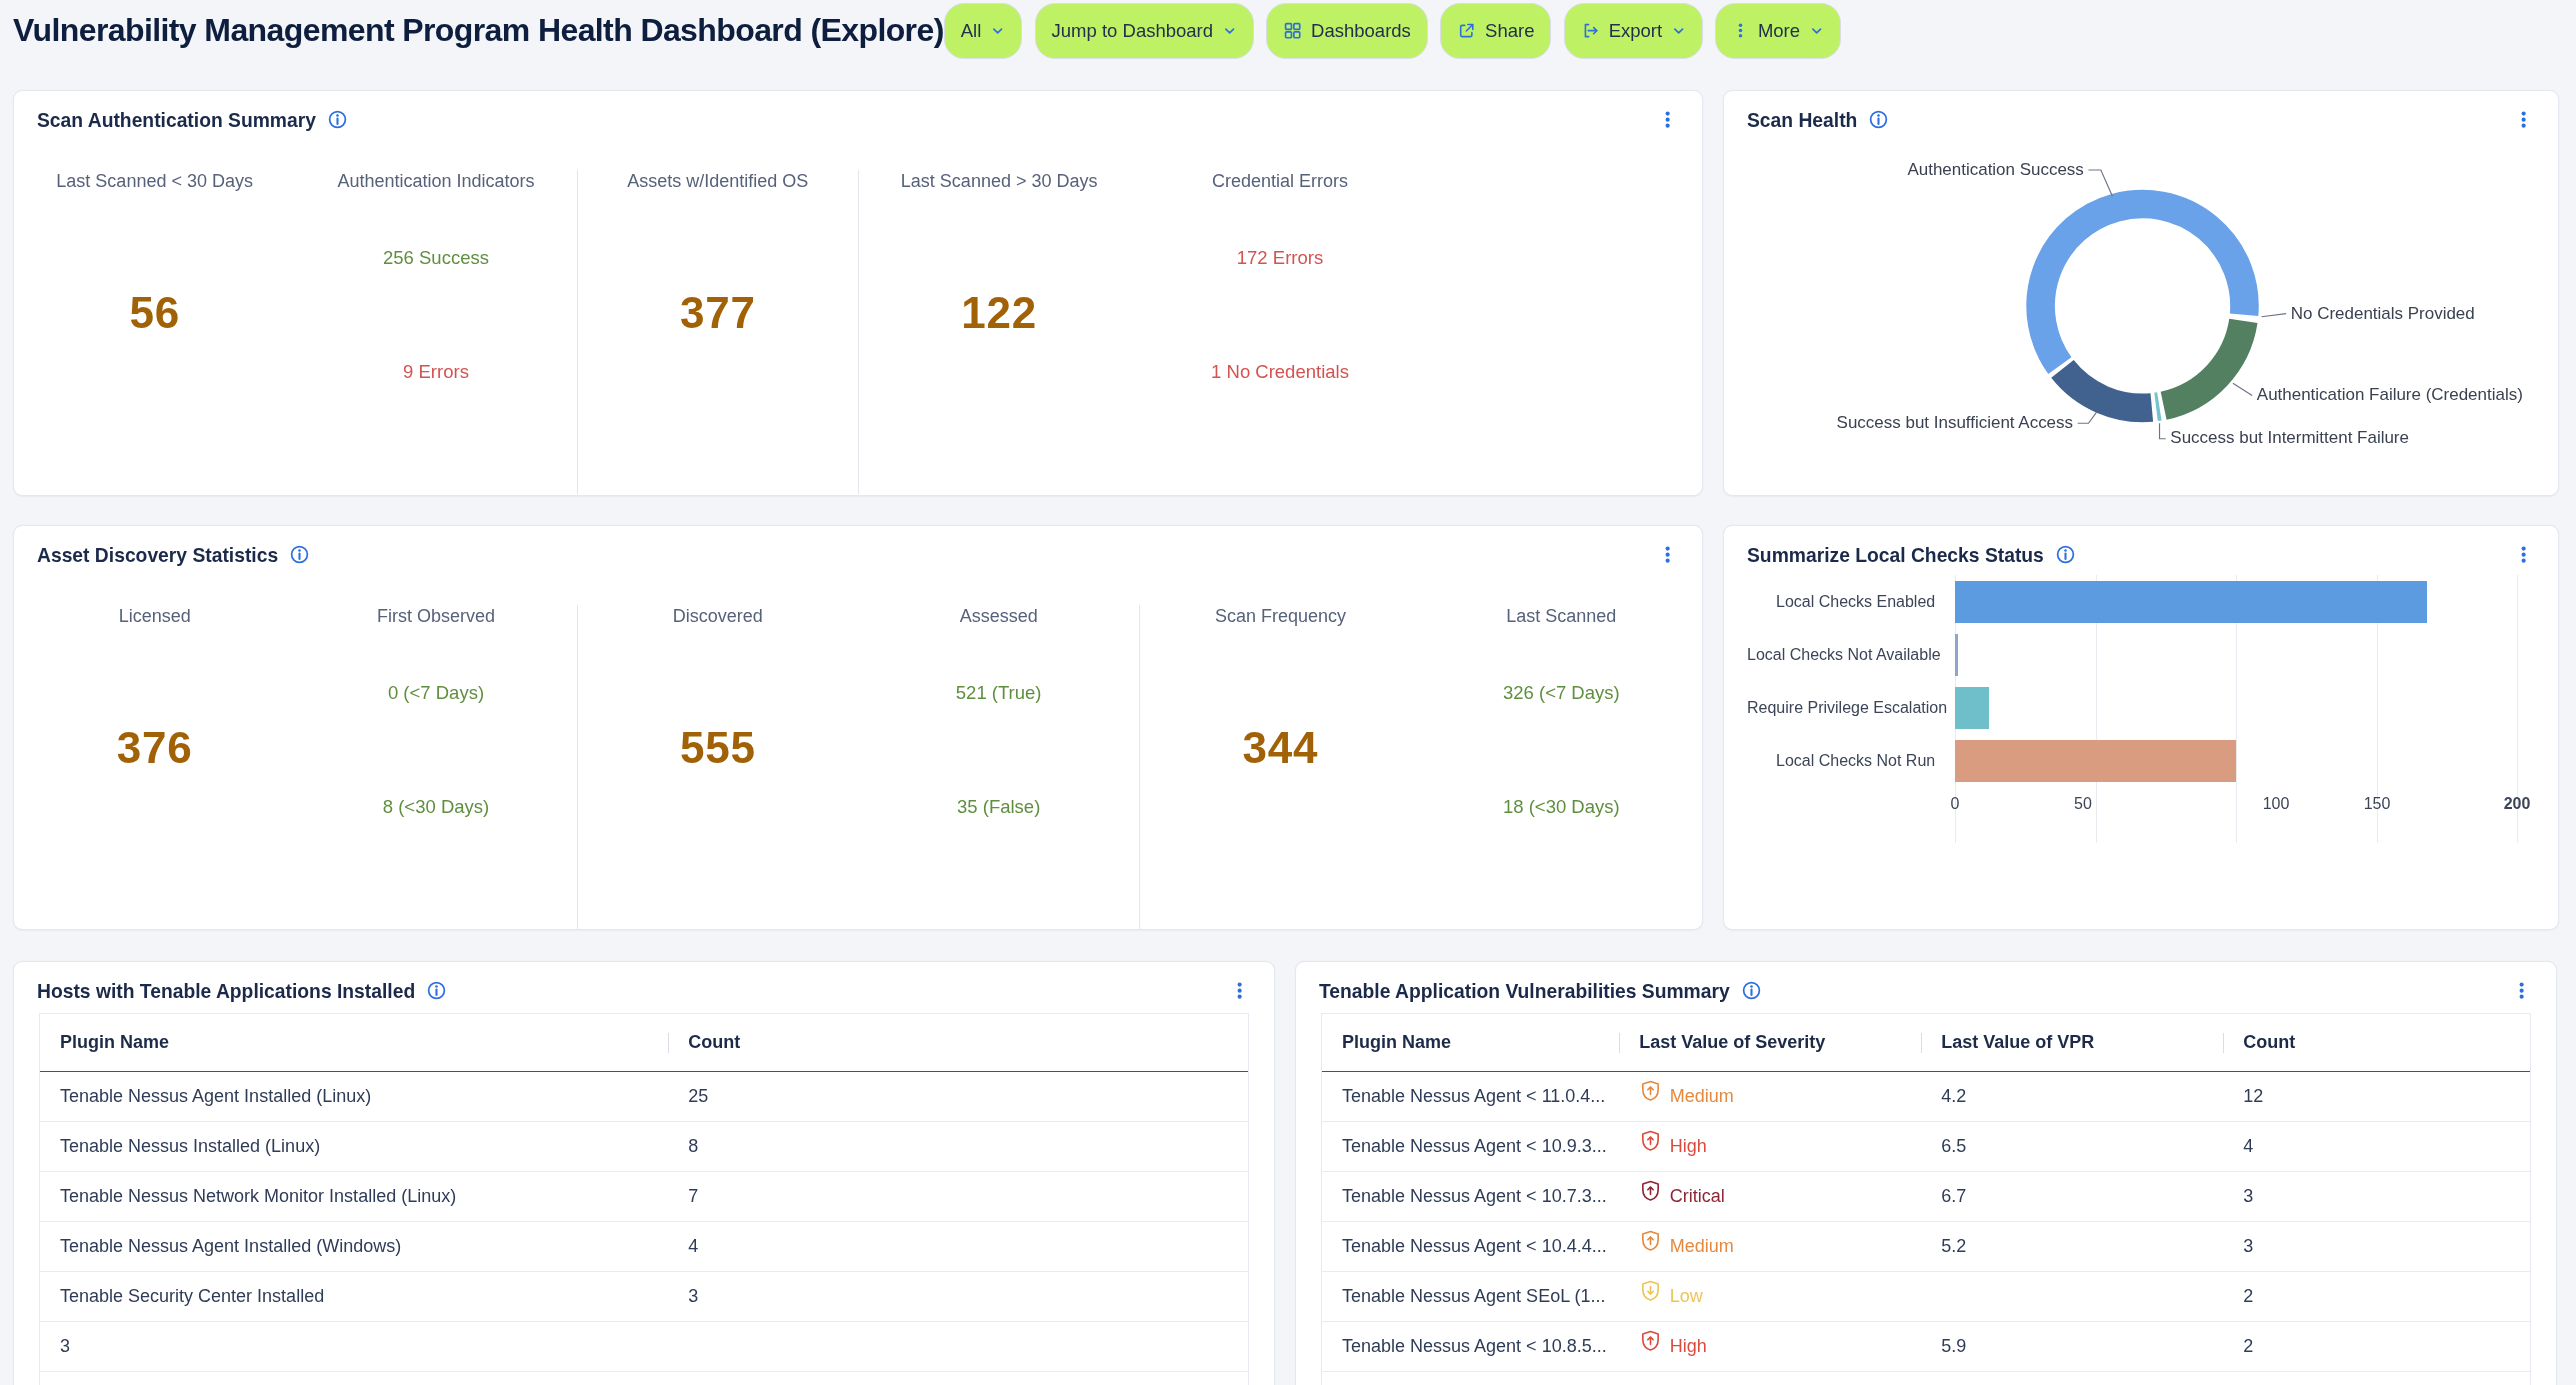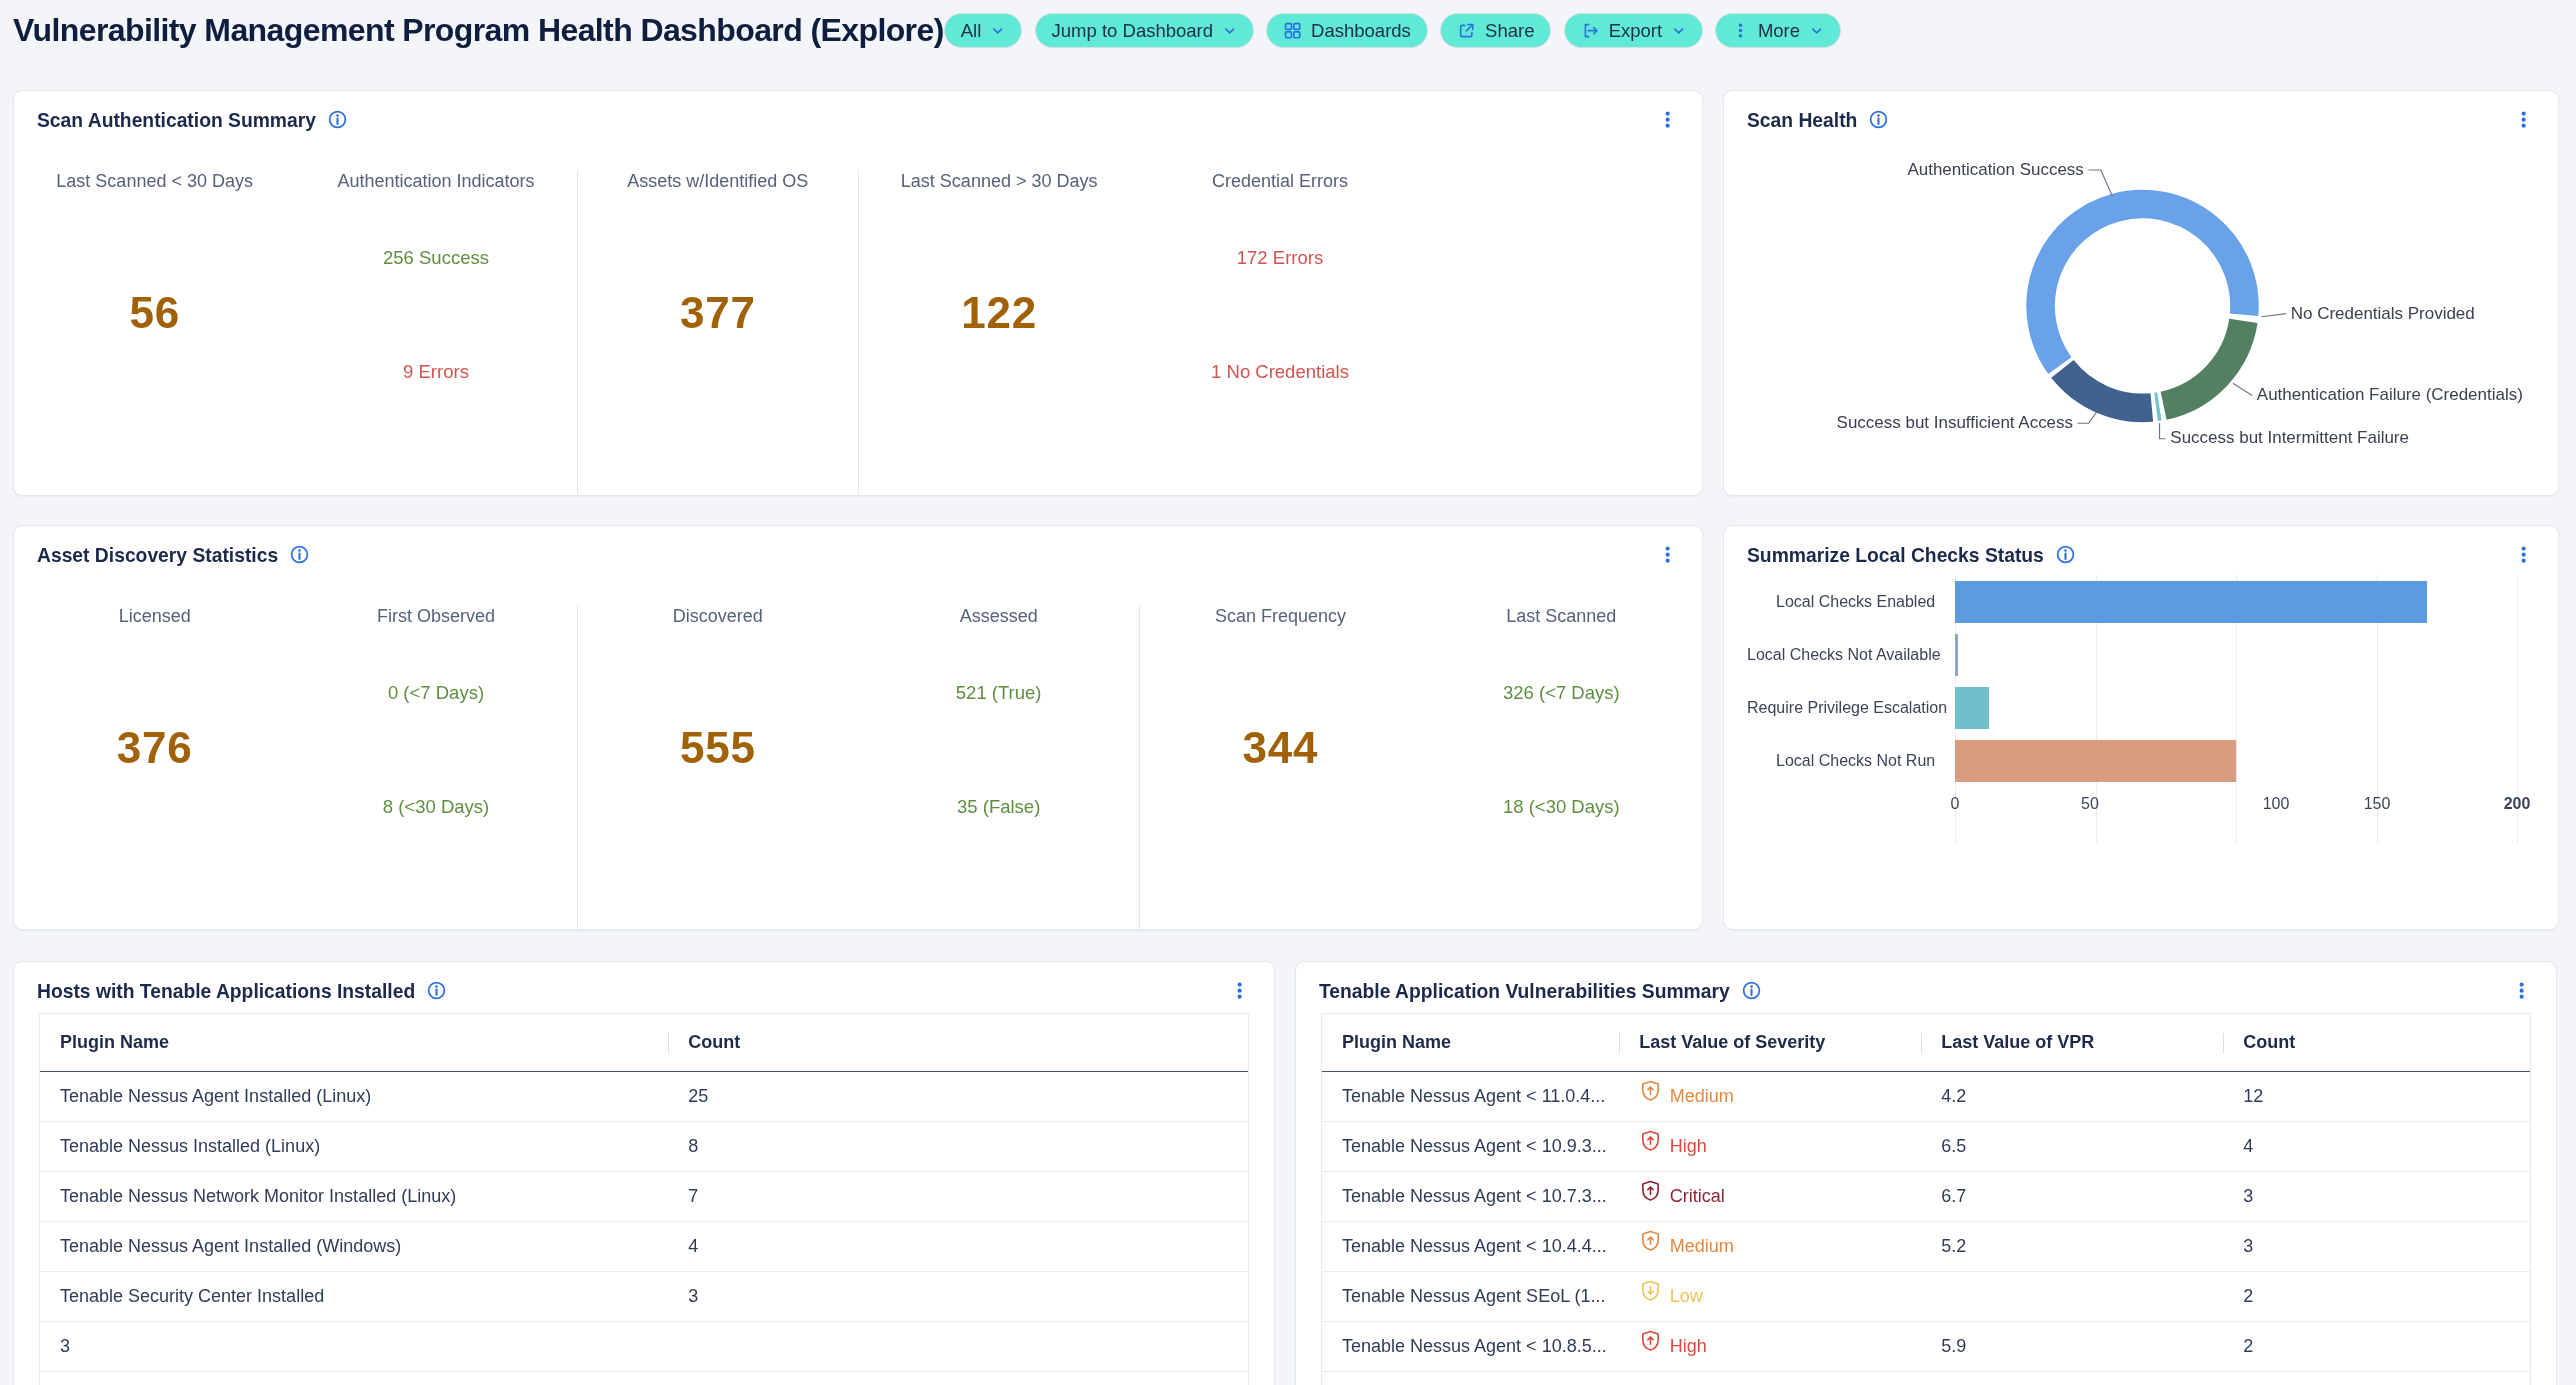--- a/index.html
+++ b/index.html
@@ -4,21 +4,21 @@
 <style>
   *{box-sizing:border-box;margin:0;padding:0}
   html,body{width:2576px;height:1385px;overflow:hidden}
   body{background:#f3f5f8;font-family:"Liberation Sans",sans-serif;color:#22304b}
   .page{padding:10.8px 18.5px 0 13px}
 
   
   .topbar{display:flex;justify-content:flex-start;align-items:center;height:40px}
   .page-title{font-size:32px;font-weight:700;color:#0e1e3e;letter-spacing:-0.6px}
   .toolbar{display:flex;gap:12.4px;align-items:center}
-  .btn{display:flex;align-items:center;gap:8.5px;height:35px;padding:0 16px;background:#5eead4;
+  .btn{display:flex;align-items:center;gap:8.5px;height:56px;padding:0 16px;background:#bef264;
        border:0.8px solid #d8dde6;border-radius:20px;font-size:18.5px;font-weight:500;color:#22304b;cursor:pointer;white-space:nowrap}
   .btn svg{display:block;flex:0 0 auto}
 
   
   .board{display:grid;grid-template-columns:1690px 836px;column-gap:20px;row-gap:29px;margin-top:39px}
   .board2{display:grid;grid-template-columns:1262px 1262px;column-gap:20px;margin-top:31px}
   .panel{background:#fff;border:0.8px solid #e3e7ee;border-radius:9.3px;box-shadow:0 0.8px 1.5px rgba(16,30,60,.05);position:relative}
   .r12{height:406px}.r22{height:405px}.r3{height:479px}
   .panel-head{display:flex;align-items:center;gap:10.8px;padding:19.3px 23px 0 23px;height:42px}
   .panel-title{font-size:19.3px;font-weight:700;color:#1b2a4a;white-space:nowrap}
@@ -329,21 +329,21 @@
             </div>
             <div class="bar-row">
               <div class="bar-label">Local Checks Not Run</div>
               <div class="bar-track">
                 <div class="bar" style="width: 281px; background: rgb(217, 156, 128);"></div>
               </div>
             </div>
           </div>
           <div class="tick-row">
             <div class="tick" style="left: 0px;">0</div>
-            <div class="tick" style="left: 135px;">50</div>
+            <div class="tick" style="left: 128px;">50</div>
             <div class="tick" style="left: 281px; margin-left: 40px;">100</div>
             <div class="tick" style="left: 422px;">150</div>
             <div class="tick" style="left: 562px; font-weight: bold;">200</div>
           </div>
         </div>
     </div>
   </div>
 
   <div class="board2">
 

